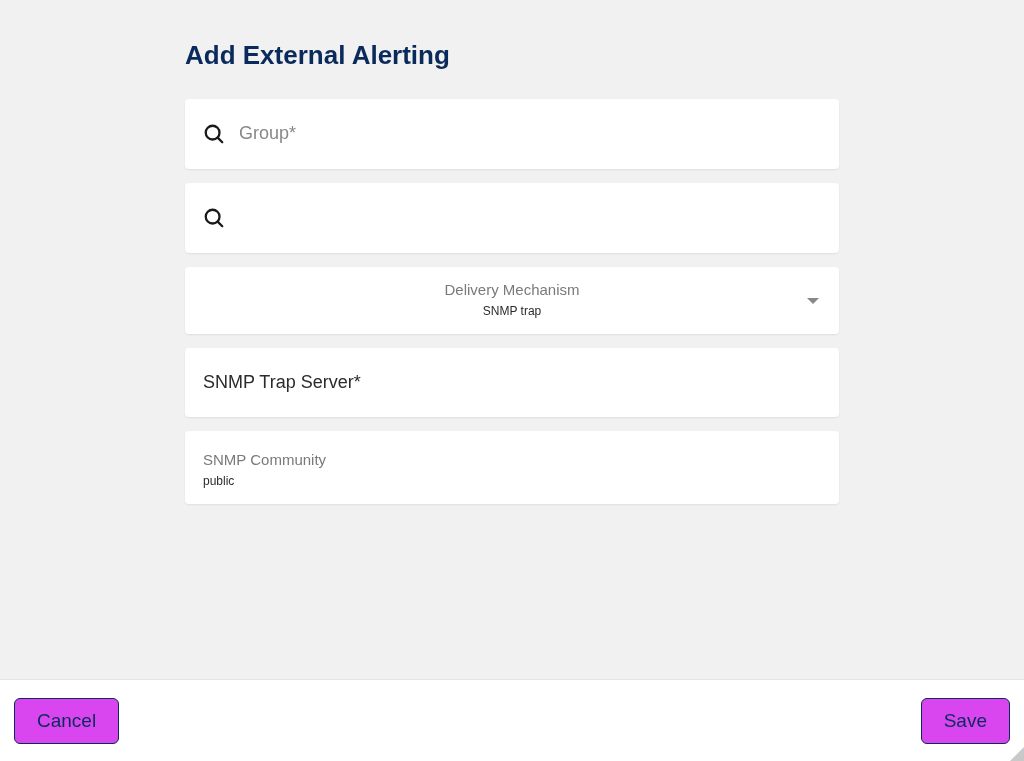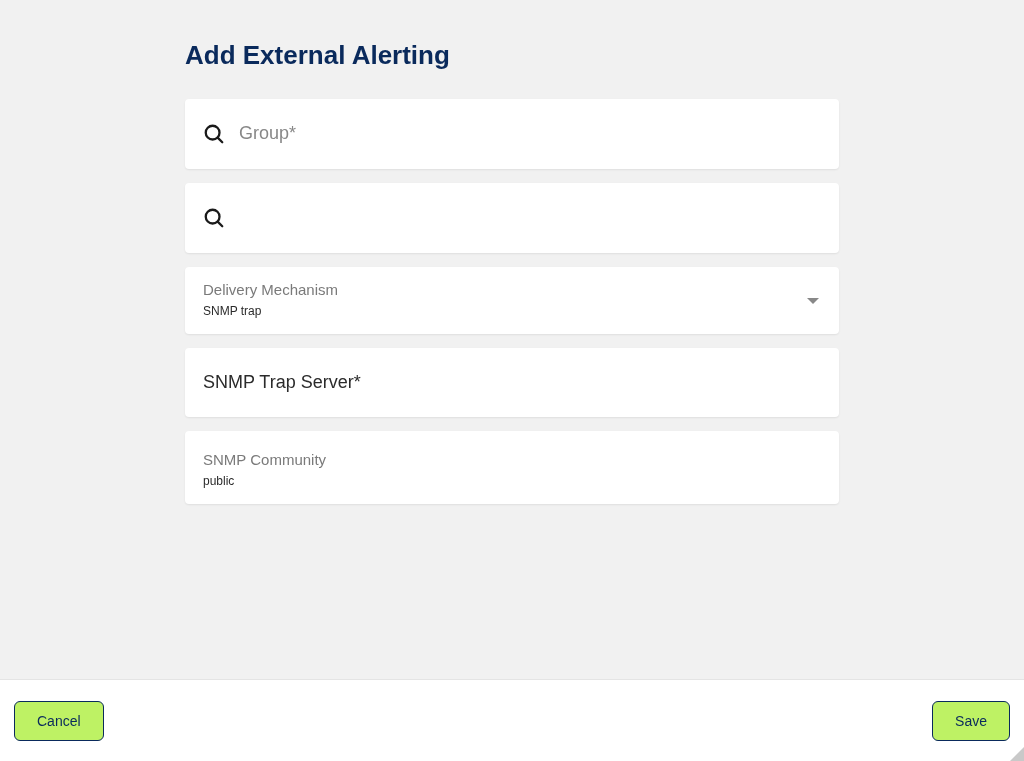--- a/index.html
+++ b/index.html
@@ -51,20 +51,21 @@
       color: #404040;
       width: 100%;
       background: transparent;
     }
     .search-input::placeholder {
       color: #888888;
     }
     .select-field {
       position: relative;
       padding: 14px 18px 16px 18px;
+      text-align: center;
     }
     .field-label {
       font-size: 15px;
       color: #7a7a7a;
       margin-bottom: 6px;
     }
     .field-value {
       font-size: 12px;
       color: #2b2b2b;
     }
@@ -97,23 +98,23 @@
       height: 82px;
       background: #ffffff;
       border-top: 1px solid #e4e4e4;
       display: flex;
       align-items: center;
       justify-content: space-between;
       padding: 0 14px 0 14px;
     }
     .btn {
       border: 1.5px solid #0a2a5c;
-      background: #bef264;
+      background: #d946ef;
       color: #0a2a5c;
-      font-size: 14px;
+      font-size: 19px;
       font-weight: 500;
       padding: 11px 22px;
       border-radius: 6px;
       cursor: pointer;
       font-family: inherit;
     }
     .corner-shadow {
       position: absolute;
       bottom: 0;
       right: 0;

